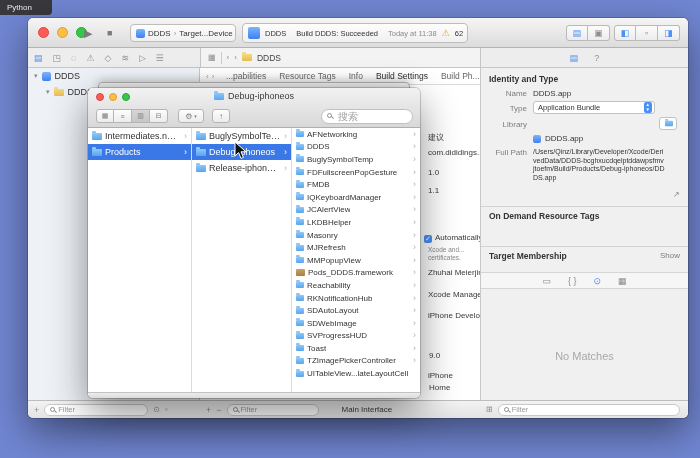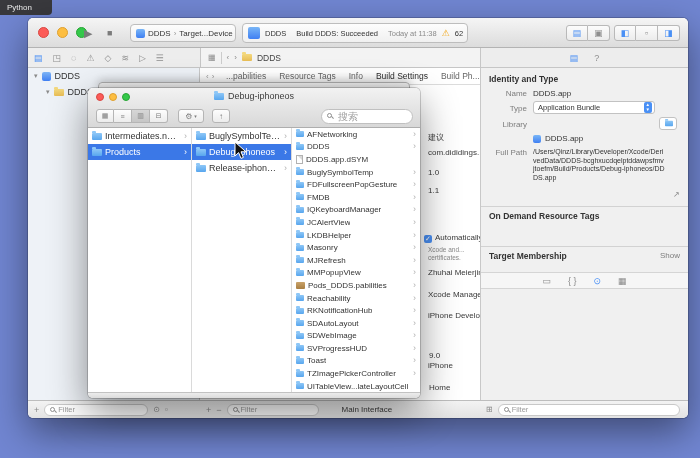--- a/index.html
+++ b/index.html
@@ -255,21 +255,21 @@
       <span class="frag" style="left:228px;top:80px">com.dididings...</span>
       <span class="frag" style="left:228px;top:100px">1.0</span>
       <span class="frag" style="left:228px;top:118px">1.1</span>
       <span class="frag" style="left:224px;top:165px"><span class="cbx">✓</span><span>Automatically</span></span>
       <span class="frag gray" style="left:228px;top:178px">Xcode and...</span>
       <span class="frag gray" style="left:228px;top:186px">certificates.</span>
       <span class="frag" style="left:228px;top:200px">Zhuhai Meierjin...</span>
       <span class="frag" style="left:228px;top:222px">Xcode Managed</span>
       <span class="frag" style="left:228px;top:243px">iPhone Develope...</span>
       <span class="frag" style="left:229px;top:283px">9.0</span>
-      <span class="frag" style="left:228px;top:293px">iPhone</span>
+      <span class="frag" style="left:228px;top:303px">iPhone</span>
       <span class="frag" style="left:229px;top:315px">Home</span>
     </div>
 
     <div class="inspector">
       <div class="ihead" style="left:8px;top:6px">Identity and Type</div>
 
       <span class="ilabel" style="left:0;top:21px">Name</span>
       <span class="ival" style="left:52px;top:21px">DDDS.app</span>
 
       <span class="ilabel" style="left:0;top:36px">Type</span>
@@ -301,20 +301,21 @@
       <div class="idiv" style="top:178px"></div>
       <div class="ihead" style="left:8px;top:183px">Target Membership</div>
       <span class="abs" style="right:8px;top:183px;color:#7d7d7d">Show</span>
 
       <div class="libbar">
           <span class="">▭</span>
           <span class="">{ }</span>
           <span class="on">⊙</span>
           <span class="">▦</span>
         </div>
+      <div class="nomatch">No Matches</div>
     </div>
 
     <div class="xc-bottom">
       <div class="bseg" style="left:6px;width:162px">
         <span>+</span>
         <span class="fcapsule" style="width:104px">
           <span class="mag"></span>
           <span>Filter</span>
         </span>
         <span class="miniglyph">⊙</span>
@@ -404,24 +405,20 @@
             <span class="ficon folder"></span>
             <span class="flabel">AFNetworking</span>
             <span class="fchev">›</span>
           </div>
           <div class="frow">
             <span class="ficon folder"></span>
             <span class="flabel">DDDS</span>
             <span class="fchev">›</span>
           </div>
           <div class="frow">
-            <span class="ficon doc"></span>
-            <span class="flabel">DDDS.app.dSYM</span>
-          </div>
-          <div class="frow">
             <span class="ficon folder"></span>
             <span class="flabel">BuglySymbolTemp</span>
             <span class="fchev">›</span>
           </div>
           <div class="frow">
             <span class="ficon folder"></span>
             <span class="flabel">FDFullscreenPopGesture</span>
             <span class="fchev">›</span>
           </div>
           <div class="frow">
@@ -454,21 +451,21 @@
             <span class="flabel">MJRefresh</span>
             <span class="fchev">›</span>
           </div>
           <div class="frow">
             <span class="ficon folder"></span>
             <span class="flabel">MMPopupView</span>
             <span class="fchev">›</span>
           </div>
           <div class="frow">
             <span class="ficon framework"></span>
-            <span class="flabel">Pods_DDDS.pabilities</span>
+            <span class="flabel">Pods_DDDS.framework</span>
             <span class="fchev">›</span>
           </div>
           <div class="frow">
             <span class="ficon folder"></span>
             <span class="flabel">Reachability</span>
             <span class="fchev">›</span>
           </div>
           <div class="frow">
             <span class="ficon folder"></span>
             <span class="flabel">RKNotificationHub</span>

